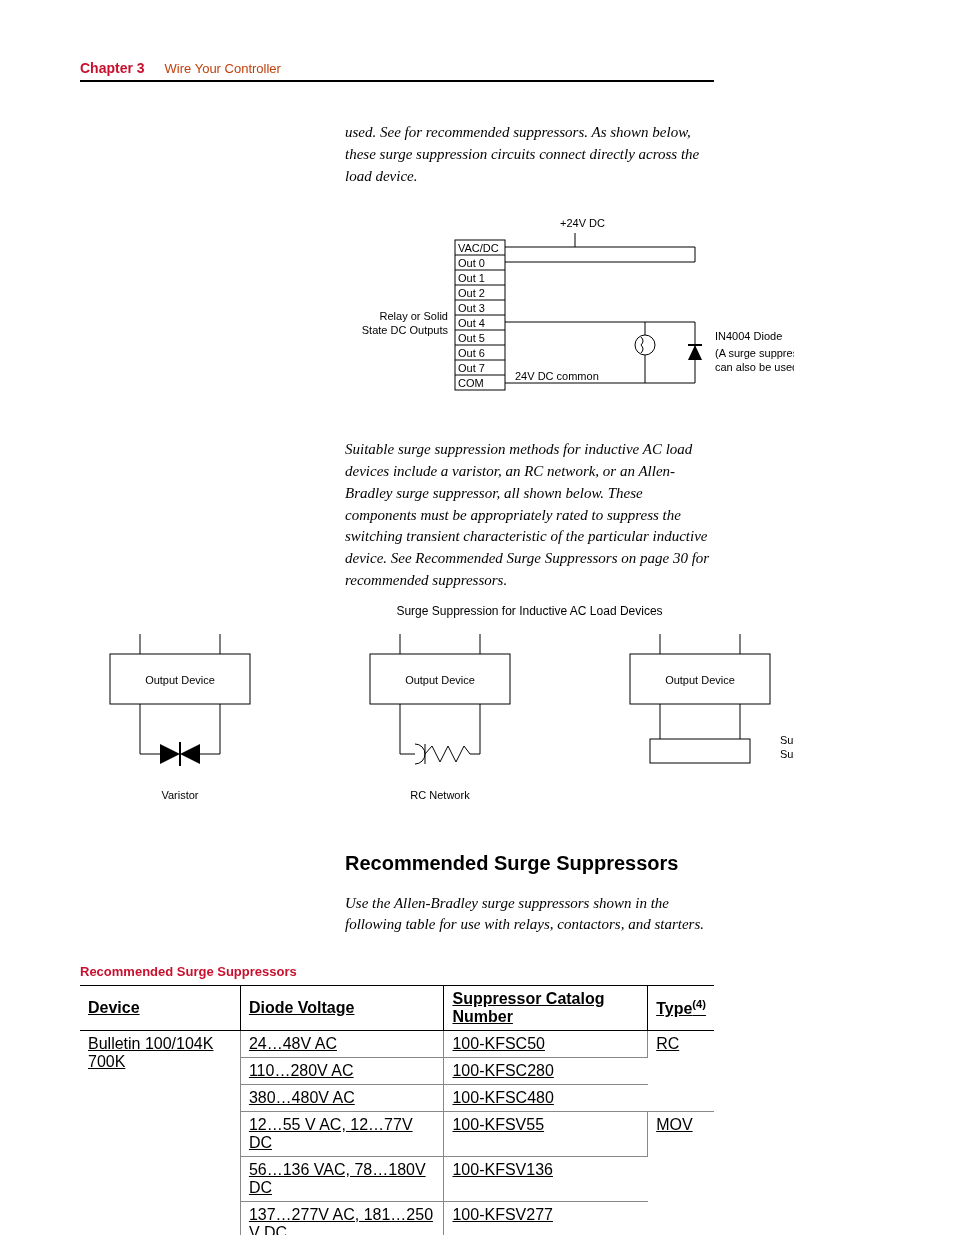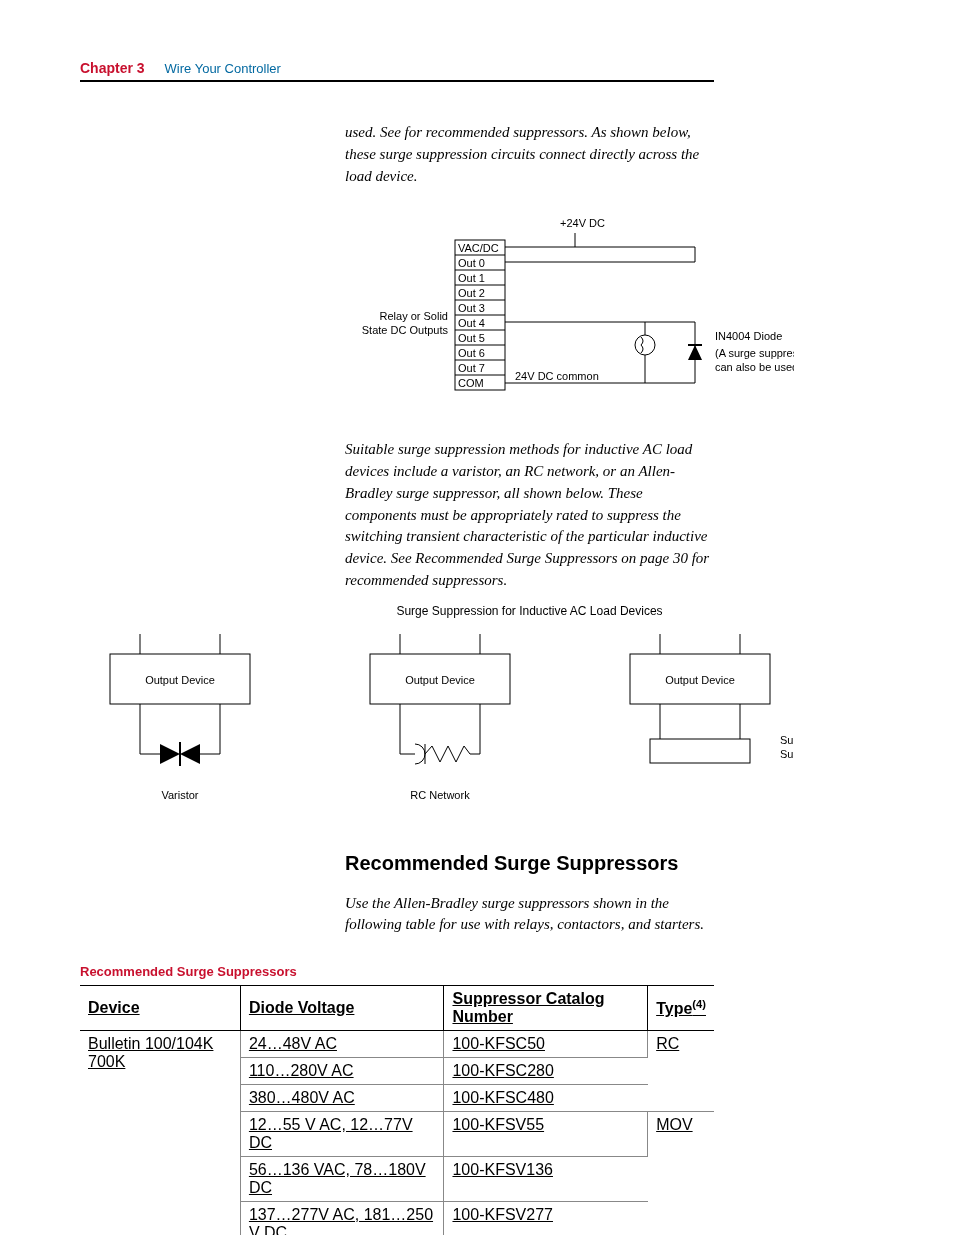--- a/index.html
+++ b/index.html
@@ -20,21 +20,21 @@
     font-family: Arial, Helvetica, sans-serif;
   }
   .chapter-label {
     color: #c8102e;
     font-weight: bold;
     font-size: 14px;
     margin-right: 20px;
   }
   .chapter-title {
     font-size: 13px;
-    color: #0369a1;
+    color: #c2410c;
   }
   .body-text {
     margin-left: 265px;
     line-height: 1.45;
     font-size: 15px;
     margin-bottom: 12px;
     font-style: italic;
   }
   .diagram-placeholder {
     margin-left: 265px;

